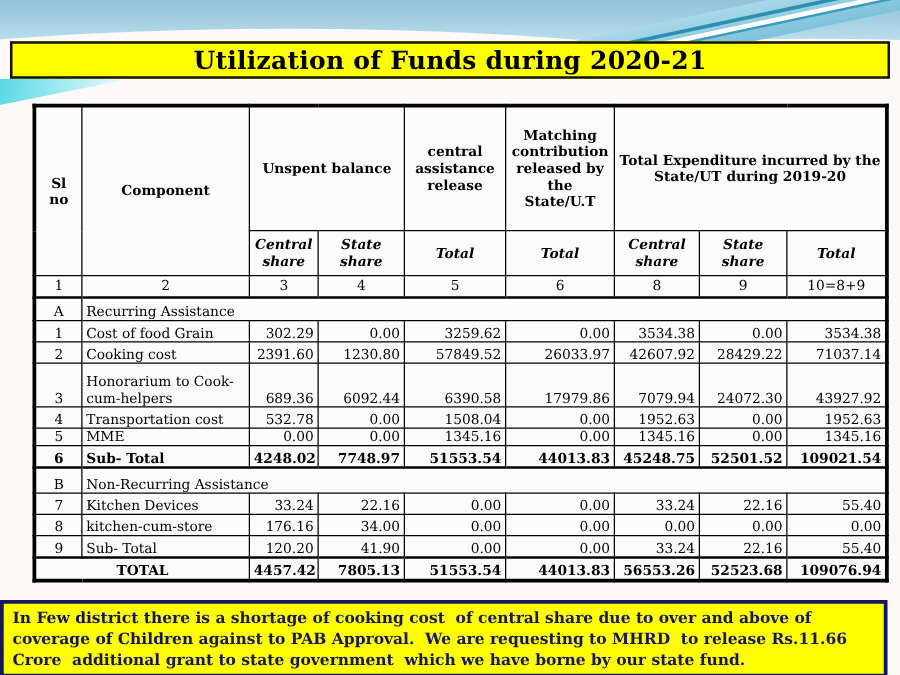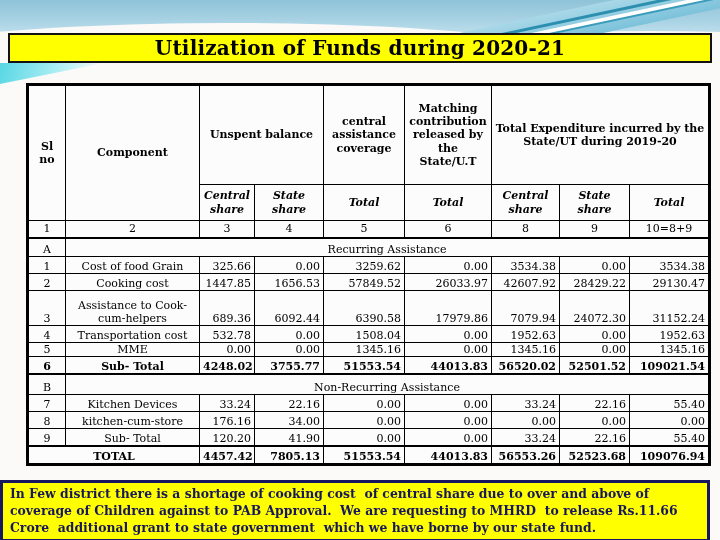--- a/index.html
+++ b/index.html
@@ -45,21 +45,21 @@
     border:1px solid #000;padding:0 3px;overflow:hidden;
     font-size:11px;line-height:1.2;box-sizing:border-box;
   }
   table.funds{border:3px solid #000;}
   thead th{font-weight:bold;text-align:center;vertical-align:middle;font-size:11.5px;line-height:1.3;}
   tr.h1{height:100px;} tr.h2{height:36px;font-style:italic;}
   tr.nums{height:17px;}
   tr.nums td{text-align:center;border-bottom:2px solid #000;}
   tbody td{vertical-align:bottom;}
   td.c-sl{text-align:center;}
-  td.c-comp{text-align:center;}
+  td.c-comp{text-align:left;}
   td.num{text-align:right;}
   tr.body-r{height:17px;}
   tr.sec-a{height:19px;} tr.sec-b{height:21px;}
   tr.r3{height:35px;} tr.r5{height:14px;}
   tr.sub td{font-weight:bold;border-bottom:2px solid #000;}
   tr.sub9 td{border-bottom:1px solid #000;font-weight:normal;}
   tr.grand{height:19px;}
   tr.grand td{font-weight:bold;border-top:2px solid #000;}
   td.c-total-label{text-align:center;font-weight:bold;}
   
@@ -101,21 +101,21 @@
         <col style="width:87px">
       <col style="width:68px">
         <col style="width:70px">
         <col style="width:80px">
     </colgroup>
     <thead>
       <tr class="h1">
         <th rowspan="2">Sl no</th>
         <th rowspan="2">Component</th>
         <th colspan="2">Unspent balance</th>
-        <th>central assistance coverage</th>
+        <th>central assistance release</th>
         <th>Matching contribution released by the State/U.T</th>
         <th colspan="3">Total Expenditure incurred by the State/UT during 2019-20</th>
       </tr>
       <tr class="h2">
         <th>Central share</th>
         <th>State share</th>
         <th>Total</th>
         <th>Total</th>
         <th>Central share</th>
         <th>State share</th>
@@ -134,49 +134,49 @@
       </tr>
     </thead>
     <tbody>
       <tr class="sec-a">
         <td class="c-sl">A</td>
         <td colspan="8" class="c-comp">Recurring Assistance</td>
       </tr>
       <tr class="body-r">
         <td class="c-sl">1</td>
         <td class="c-comp">Cost of food Grain</td>
-        <td class="num">325.66</td>
+        <td class="num">302.29</td>
         <td class="num">0.00</td>
         <td class="num">3259.62</td>
         <td class="num">0.00</td>
         <td class="num">3534.38</td>
         <td class="num">0.00</td>
         <td class="num">3534.38</td>
       </tr>
       <tr class="body-r">
         <td class="c-sl">2</td>
         <td class="c-comp">Cooking cost</td>
-        <td class="num">1447.85</td>
-        <td class="num">1656.53</td>
+        <td class="num">2391.60</td>
+        <td class="num">1230.80</td>
         <td class="num">57849.52</td>
         <td class="num">26033.97</td>
         <td class="num">42607.92</td>
         <td class="num">28429.22</td>
-        <td class="num">29130.47</td>
+        <td class="num">71037.14</td>
       </tr>
       <tr class="r3">
         <td class="c-sl">3</td>
-        <td class="c-comp">Assistance to Cook-cum-helpers</td>
+        <td class="c-comp">Honorarium to Cook-cum-helpers</td>
         <td class="num">689.36</td>
         <td class="num">6092.44</td>
         <td class="num">6390.58</td>
         <td class="num">17979.86</td>
         <td class="num">7079.94</td>
         <td class="num">24072.30</td>
-        <td class="num">31152.24</td>
+        <td class="num">43927.92</td>
       </tr>
       <tr class="body-r">
         <td class="c-sl">4</td>
         <td class="c-comp">Transportation cost</td>
         <td class="num">532.78</td>
         <td class="num">0.00</td>
         <td class="num">1508.04</td>
         <td class="num">0.00</td>
         <td class="num">1952.63</td>
         <td class="num">0.00</td>
@@ -190,24 +190,24 @@
         <td class="num">1345.16</td>
         <td class="num">0.00</td>
         <td class="num">1345.16</td>
         <td class="num">0.00</td>
         <td class="num">1345.16</td>
       </tr>
       <tr class="body-r sub">
         <td class="c-sl">6</td>
         <td class="c-comp">Sub- Total</td>
         <td class="num">4248.02</td>
-        <td class="num">3755.77</td>
+        <td class="num">7748.97</td>
         <td class="num">51553.54</td>
         <td class="num">44013.83</td>
-        <td class="num">56520.02</td>
+        <td class="num">45248.75</td>
         <td class="num">52501.52</td>
         <td class="num">109021.54</td>
       </tr>
       <tr class="sec-b">
         <td class="c-sl">B</td>
         <td colspan="8" class="c-comp">Non-Recurring Assistance</td>
       </tr>
       <tr class="body-r">
         <td class="c-sl">7</td>
         <td class="c-comp">Kitchen Devices</td>

